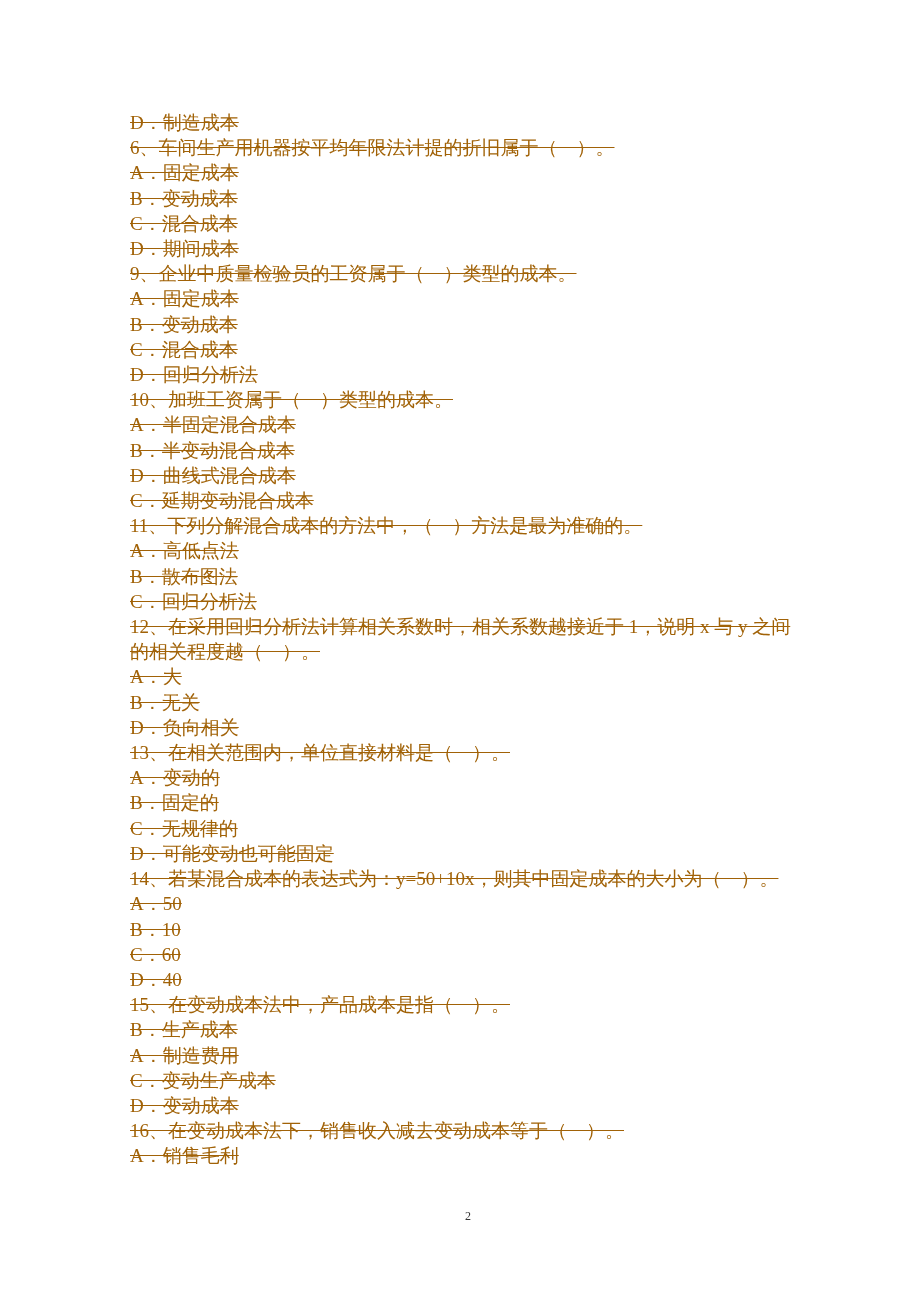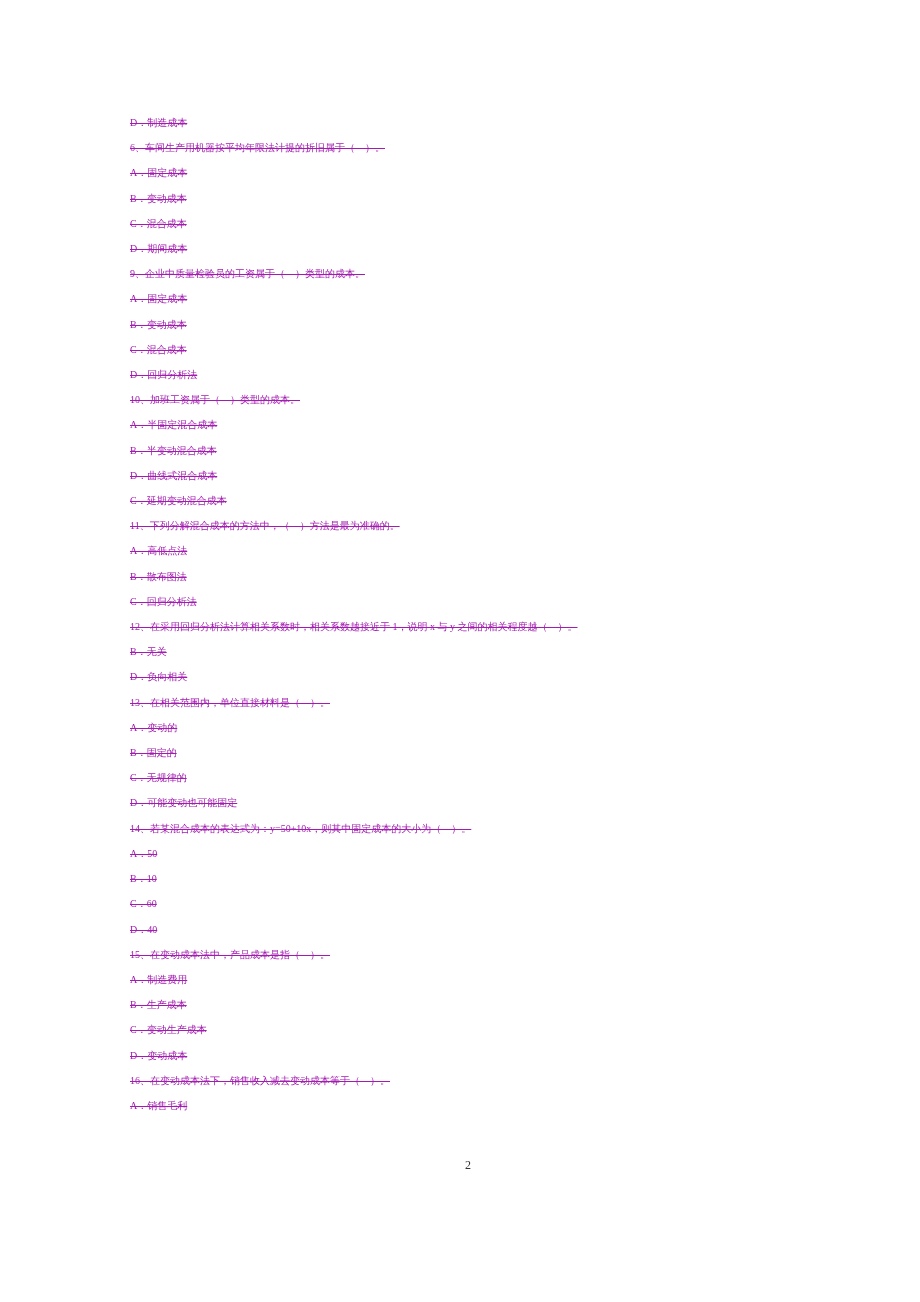--- a/index.html
+++ b/index.html
@@ -8,23 +8,23 @@
     background: #ffffff;
     font-family: "SimSun", "宋体", serif;
     width: 920px;
   }
   .page {
     padding: 110px 114px 60px 130px;
     box-sizing: border-box;
     width: 920px;
   }
   .line {
-    font-size: 10px;
+    font-size: 19px;
     line-height: 25.2px;
-    color: #a21caf;
+    color: #a16207;
     text-decoration: line-through;
     word-break: break-all;
   }
   .page-number {
     text-align: center;
     font-size: 12px;
     color: #333;
     margin-top: 40px;
   }
 </style>
@@ -47,34 +47,35 @@
     <div class="line">10、加班工资属于（　）类型的成本。</div>
     <div class="line">A．半固定混合成本</div>
     <div class="line">B．半变动混合成本</div>
     <div class="line">D．曲线式混合成本</div>
     <div class="line">C．延期变动混合成本</div>
     <div class="line">11、下列分解混合成本的方法中，（　）方法是最为准确的。</div>
     <div class="line">A．高低点法</div>
     <div class="line">B．散布图法</div>
     <div class="line">C．回归分析法</div>
     <div class="line">12、在采用回归分析法计算相关系数时，相关系数越接近于 1，说明 x 与 y 之间的相关程度越（　）。</div>
+    <div class="line">A．大</div>
     <div class="line">B．无关</div>
     <div class="line">D．负向相关</div>
     <div class="line">13、在相关范围内，单位直接材料是（　）。</div>
     <div class="line">A．变动的</div>
     <div class="line">B．固定的</div>
     <div class="line">C．无规律的</div>
     <div class="line">D．可能变动也可能固定</div>
     <div class="line">14、若某混合成本的表达式为：y=50+10x，则其中固定成本的大小为（　）。</div>
     <div class="line">A．50</div>
     <div class="line">B．10</div>
     <div class="line">C．60</div>
     <div class="line">D．40</div>
     <div class="line">15、在变动成本法中，产品成本是指（　）。</div>
+    <div class="line">B．生产成本</div>
     <div class="line">A．制造费用</div>
-    <div class="line">B．生产成本</div>
     <div class="line">C．变动生产成本</div>
     <div class="line">D．变动成本</div>
     <div class="line">16、在变动成本法下，销售收入减去变动成本等于（　）。</div>
     <div class="line">A．销售毛利</div>
   </div>
   <div class="page-number">2</div>
 </div>
 
 </body></html>

